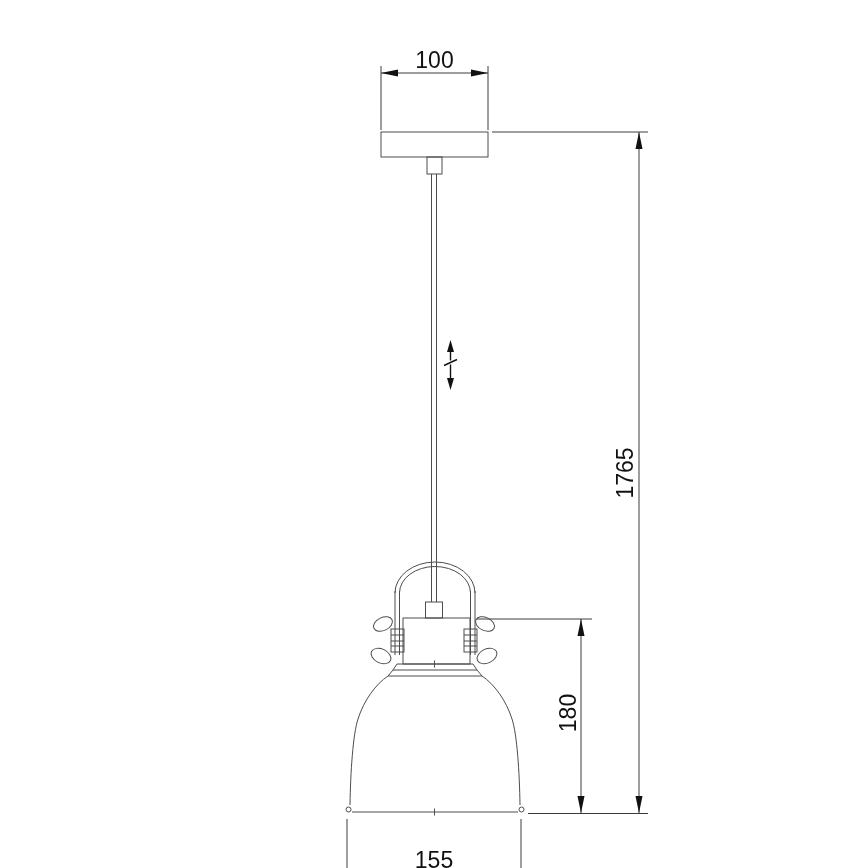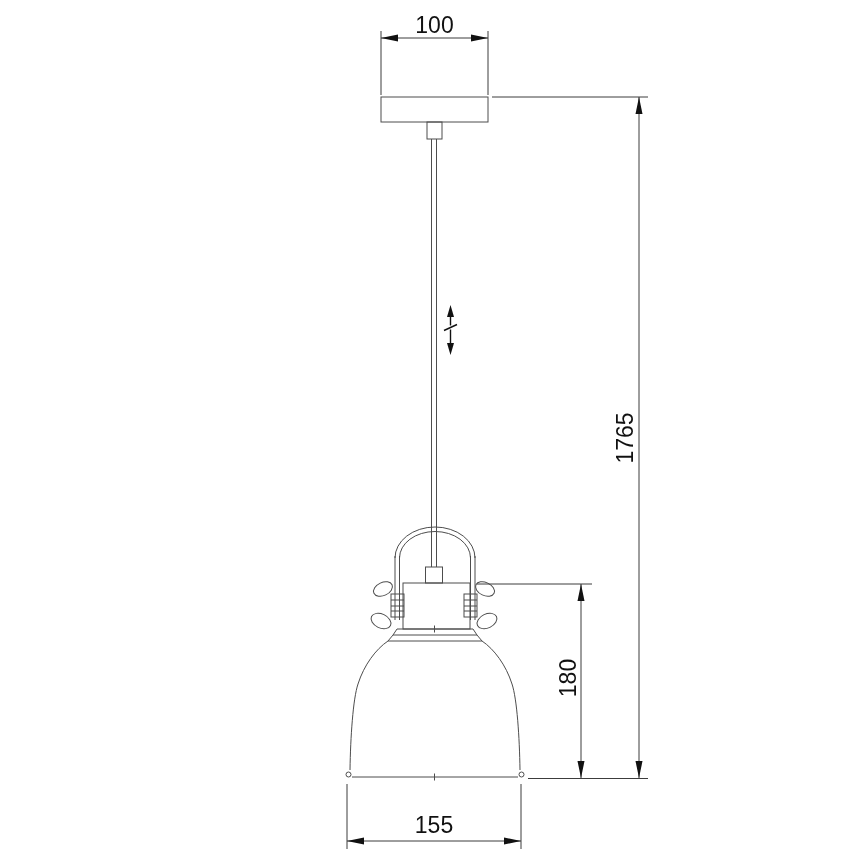--- a/index.html
+++ b/index.html
@@ -3,21 +3,21 @@
 <meta charset="utf-8">
 <style>
   :root{
     --bg:#ffffff;
     --line:#4d4d4d;
     --dim:#3c3c3c;
     --txt:#111111;
   }
   *{margin:0;padding:0;box-sizing:border-box;}
   html,body{width:868px;height:868px;background:var(--bg);overflow:hidden;}
-  .canvas{width:868px;height:632px;position:relative;background:var(--bg);}
+  .canvas{width:868px;height:632px;position:relative;background:var(--bg);margin-top:35px;}
   svg{display:block;}
   .draw{stroke:var(--line);stroke-width:1;fill:none;}
   .dimline{stroke:var(--dim);stroke-width:1;fill:none;}
   .arrow{fill:var(--txt);stroke:none;}
   .dimtext{
     font-family:"Liberation Sans", sans-serif;
     font-size:23px;
     fill:var(--txt);
     text-anchor:middle;
     stroke:none;

